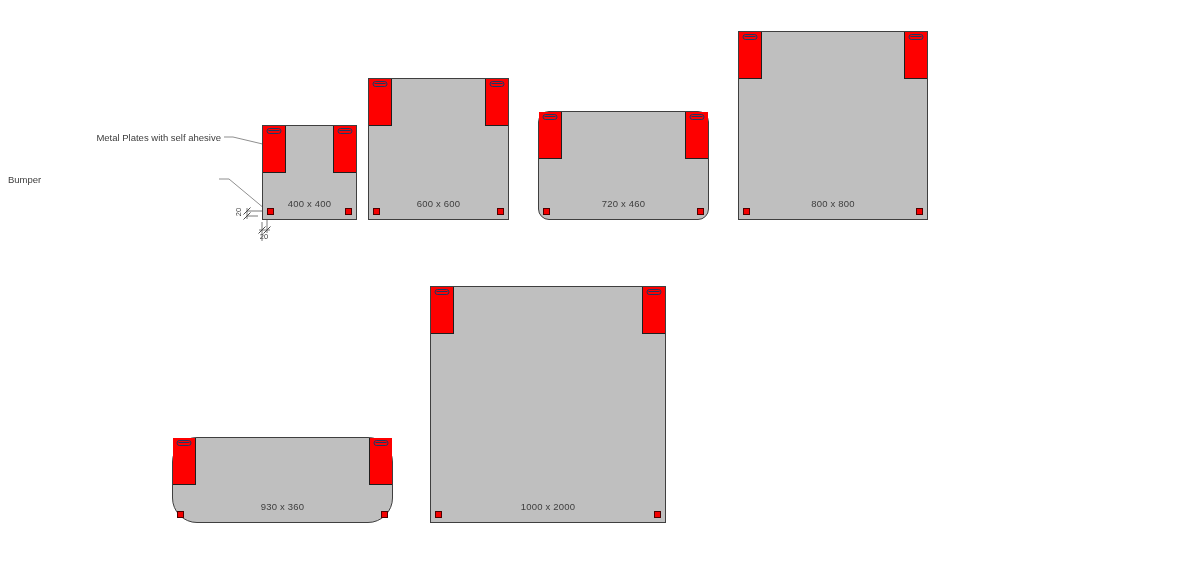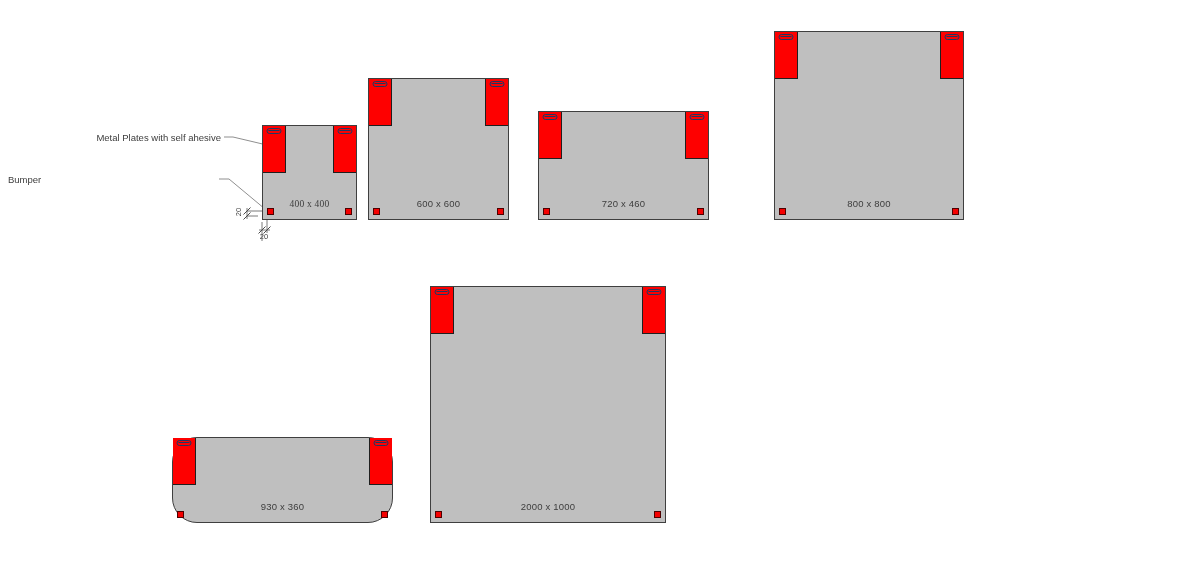--- a/index.html
+++ b/index.html
@@ -124,21 +124,21 @@
   </svg>
 
   <div class="annotation" id="ann-metal">Metal Plates with self ahesive</div>
 
   <div class="annotation" id="ann-bumper">Bumper</div>
 
   <div class="dim" id="dim-v">20</div>
 
   <div class="dim" id="dim-h">20</div>
 
-<div class="panel" style="left: 262px; top: 125px; width: 95px; height: 95px; font-family: Liberation Serif, serif;">
+<div class="panel" style="left: 262px; top: 125px; width: 95px; height: 95px;">
     <div class="plate plate-left">
       <div class="slot"></div>
     </div>
     <div class="plate plate-right">
       <div class="slot"></div>
     </div>
     <div class="bumper bumper-left"></div>
     <div class="bumper bumper-right"></div>
     <div class="panel-label">400 x 400</div>
   </div>
@@ -146,32 +146,32 @@
     <div class="plate plate-left">
       <div class="slot"></div>
     </div>
     <div class="plate plate-right">
       <div class="slot"></div>
     </div>
     <div class="bumper bumper-left"></div>
     <div class="bumper bumper-right"></div>
     <div class="panel-label">600 x 600</div>
   </div>
-    <div class="panel" style="left: 538px; top: 111px; width: 171px; height: 109px;">
+    <div class="panel" style="left: 538px; top: 111px; width: 171px; height: 109px; border-radius: 11px;">
     <div class="plate plate-left">
       <div class="slot"></div>
     </div>
     <div class="plate plate-right">
       <div class="slot"></div>
     </div>
     <div class="bumper bumper-left"></div>
     <div class="bumper bumper-right"></div>
     <div class="panel-label">720 x 460</div>
   </div>
-    <div class="panel" style="left: 738px; top: 31px; width: 190px; height: 189px; margin-left: 36px;">
+    <div class="panel" style="left: 738px; top: 31px; width: 190px; height: 189px;">
     <div class="plate plate-left">
       <div class="slot"></div>
     </div>
     <div class="plate plate-right">
       <div class="slot"></div>
     </div>
     <div class="bumper bumper-left"></div>
     <div class="bumper bumper-right"></div>
     <div class="panel-label">800 x 800</div>
   </div>
@@ -188,15 +188,15 @@
   </div>
     <div class="panel" style="left: 430px; top: 286px; width: 236px; height: 237px;">
     <div class="plate plate-left">
       <div class="slot"></div>
     </div>
     <div class="plate plate-right">
       <div class="slot"></div>
     </div>
     <div class="bumper bumper-left"></div>
     <div class="bumper bumper-right"></div>
-    <div class="panel-label">2000 x 1000</div>
+    <div class="panel-label">1000 x 2000</div>
   </div>
   </div>
 
 </body></html>

